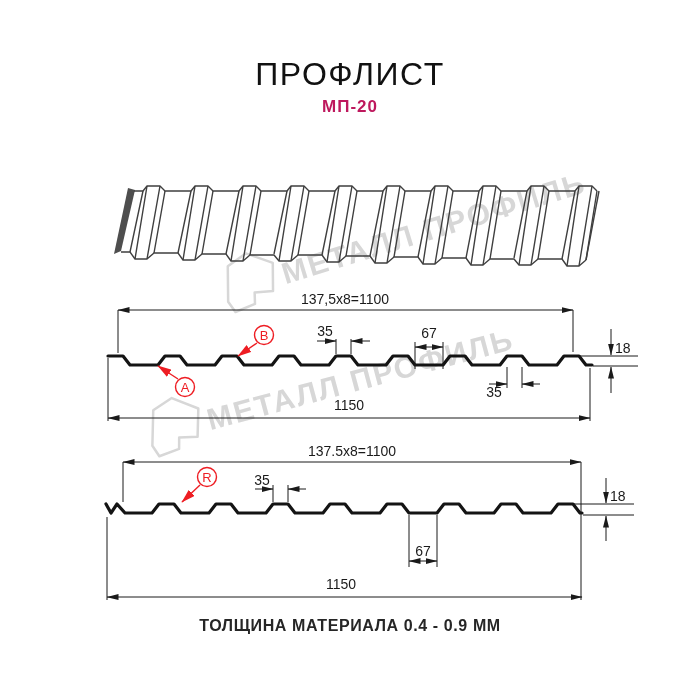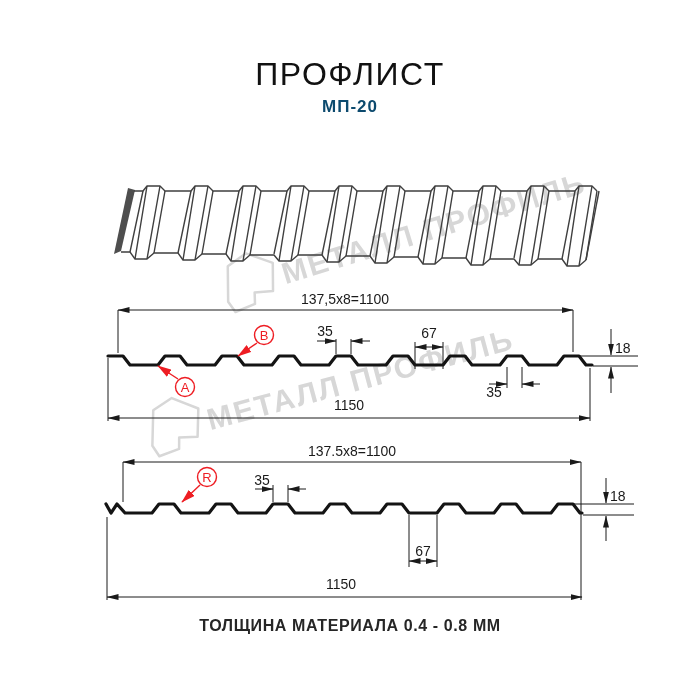--- a/index.html
+++ b/index.html
@@ -1,21 +1,21 @@
 <!DOCTYPE html>
 <html><head>
 <meta charset="utf-8">
 <style>
   html,body{margin:0;padding:0;background:#fff;}
   .stage{position:relative;width:700px;height:700px;background:#ffffff;overflow:hidden;
          font-family:"Liberation Sans",sans-serif;margin:0 auto;}
   .title{position:absolute;top:58px;left:0;width:100%;text-align:center;
          font-size:32px;font-weight:normal;letter-spacing:1.5px;color:#111;line-height:1;}
   .subtitle{position:absolute;top:98px;left:0;width:100%;text-align:center;
-         font-size:17px;font-weight:bold;letter-spacing:1px;color:#0c4a6e;line-height:1;}
+         font-size:17px;font-weight:bold;letter-spacing:1px;color:#be185d;line-height:1;}
   .footer-note{position:absolute;top:618px;left:0;width:100%;text-align:center;
          font-size:16px;font-weight:bold;letter-spacing:0.6px;color:#262626;line-height:1;}
   svg{position:absolute;top:0;left:0;}
   .thin{stroke:#1a1a1a;stroke-width:1;fill:none;}
   .profile{stroke:#141414;stroke-width:3.2;fill:none;stroke-linejoin:round;stroke-linecap:round;}
   .dimtxt{font-size:14px;fill:#1a1a1a;}
   .red{stroke:#ee1d23;fill:none;stroke-width:1.4;}
   .redtxt{font-size:13px;fill:#ee1d23;}
   .wm-text{font-size:30px;font-weight:bold;letter-spacing:2px;fill:#d7d7d7;}
   .wm-logo{stroke:#d7d7d7;stroke-width:2.5;fill:none;stroke-linejoin:round;}
@@ -126,14 +126,14 @@
       <text class="dimtxt" x="610" y="501">18</text>
 
       <g>
         <line class="red" x1="200" y1="485" x2="182" y2="502" marker-end="url(#mR)"></line>
         <circle class="red" cx="207" cy="477" r="9.5"></circle>
         <text class="redtxt" x="207" y="482" text-anchor="middle">R</text>
       </g>
     </g>
   </svg>
 
-  <div class="footer-note">ТОЛЩИНА МАТЕРИАЛА 0.4 - 0.8 ММ</div>
+  <div class="footer-note">ТОЛЩИНА МАТЕРИАЛА 0.4 - 0.9 ММ</div>
 </div>
 
 </body></html>

